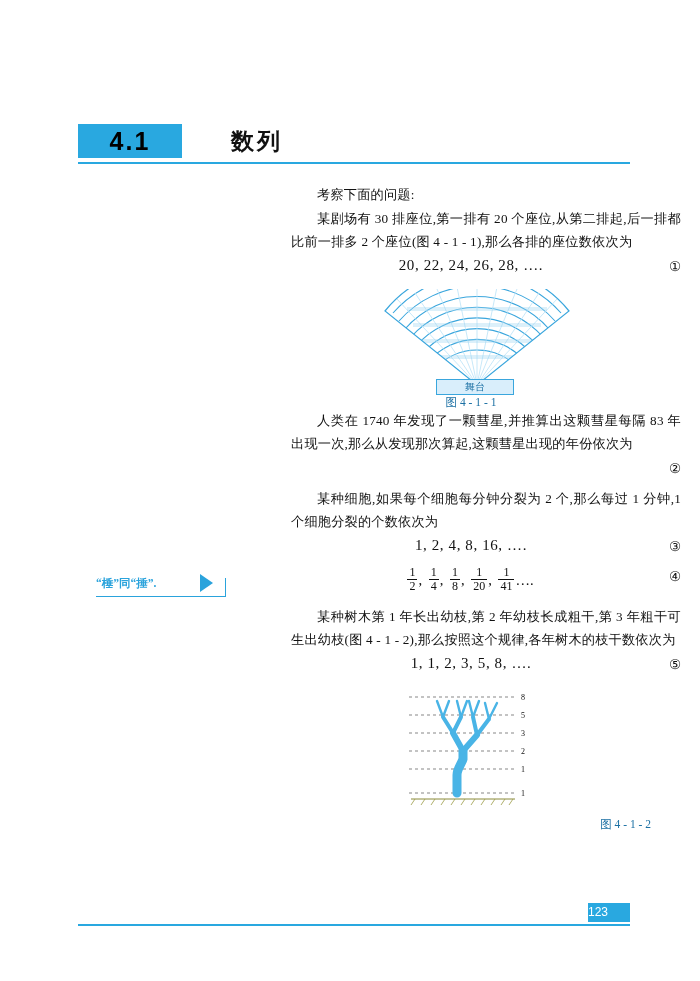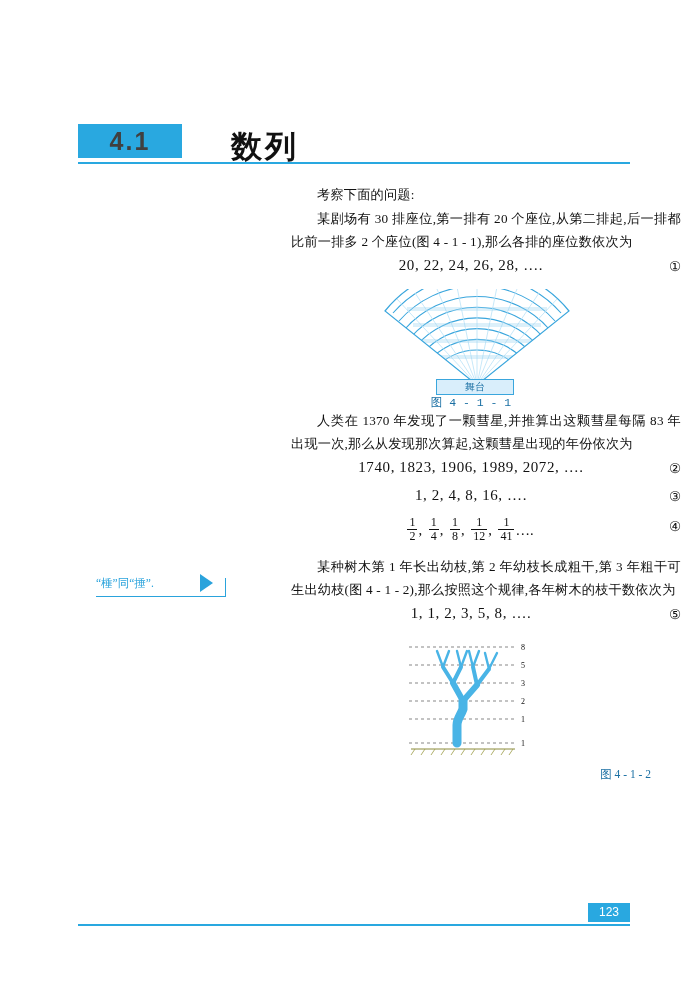--- a/index.html
+++ b/index.html
@@ -34,32 +34,32 @@
     left: 0;
     top: 0;
     width: 104px;
     height: 34px;
     background: #29a8e0;
     display: flex;
     align-items: center;
     justify-content: center;
   }
   .sec-num {
-    color: #404040;
+    color: #000000;
     font-family: "Liberation Sans", sans-serif;
     font-size: 25px;
     font-weight: bold;
     letter-spacing: 2px;
   }
   .sec-title {
     position: absolute;
     left: 153px;
     top: 2px;
     font-family: "Liberation Sans", sans-serif;
-    font-size: 31px;
+    font-size: 23px;
     font-weight: bold;
     color: #111111;
     letter-spacing: 3px;
   }
   .header-rule {
     position: absolute;
     left: 0;
     top: 38px;
     width: 552px;
     height: 2px;
@@ -172,21 +172,20 @@
     color: #1a6fa3;
   }
   .figcap {
     position: absolute;
     left: 0;
     top: 106px;
     width: 360px;
     text-align: center;
     font-size: 11.5px;
     color: #1a6fa3;
-    font-family: Liberation Mono, monospace;
   }
 
   
   .fig2 {
     position: relative;
     margin: 10px 0 0 0;
     height: 150px;
   }
   .fig2 .art {
     position: absolute;
@@ -207,20 +206,21 @@
 
   
   .margin-note {
     position: absolute;
     left: 96px;
     top: 575px;
     width: 140px;
     font-size: 11.5px;
     color: #2aa3dc;
     line-height: 16px;
+    font-weight: bold;
   }
   .note-rule {
     position: absolute;
     left: 96px;
     top: 596px;
     width: 130px;
     height: 1px;
     background: #2aa3dc;
   }
   .note-rule-v {
@@ -254,21 +254,20 @@
   .pagenum {
     position: absolute;
     left: 588px;
     top: 903px;
     width: 42px;
     height: 19px;
     background: #29a8e0;
     color: #fff;
     font-family: "Liberation Sans", sans-serif;
     font-size: 12px;
-    text-align: center;
     line-height: 19px;
   }
 </style>
 </head>
 <body>
 
 <div class="page">
 
   <div class="header">
     <div class="sec-num-box">
@@ -332,27 +331,27 @@
               <rect x="54" y="66" width="92" height="4" opacity="0.35"></rect>
             </g>
           </g>
           <path d="M100 96 L8 22 A118 118 0 0 1 192 22 Z" fill="none" stroke="#3aa6dd" stroke-width="1.2"></path>
         </svg>
       </div>
       <div class="stage">舞台</div>
       <div class="figcap">图 4 - 1 - 1</div>
     </div>
 
-    <p class="t indent">人类在 1370 年发现了一颗彗星,并推算出这颗彗星每隔 83 年出现一次,那么从发现那次算起,这颗彗星出现的年份依次为</p>
+    <p class="t indent">人类在 1740 年发现了一颗彗星,并推算出这颗彗星每隔 83 年出现一次,那么从发现那次算起,这颗彗星出现的年份依次为</p>
 
     <div class="formula-row">
-      <div class="formula">1740, 1823, 1906, 1989, 2072, ….</div>
       <div class="eqno circ">②</div>
     </div>
 
+    <p class="t indent">某种细胞,如果每个细胞每分钟分裂为 2 个,那么每过 1 分钟,1 个细胞分裂的个数依次为</p>
 
     <div class="formula-row">
       <div class="formula">1, 2, 4, 8, 16, ….</div>
       <div class="eqno circ">③</div>
     </div>
 
 
     <div class="frac-line">
       <div class="frac-wrap">
         <span class="frac">
@@ -362,21 +361,21 @@
         <span class="frac">
           <span class="num">1</span>
           <span class="den">4</span>
         </span><span class="sep">,</span>
         <span class="frac">
           <span class="num">1</span>
           <span class="den">8</span>
         </span><span class="sep">,</span>
         <span class="frac">
           <span class="num">1</span>
-          <span class="den">12</span>
+          <span class="den">20</span>
         </span><span class="sep">,</span>
         <span class="frac">
           <span class="num">1</span>
           <span class="den">41</span>
         </span><span class="sep">….</span>
       </div>
       <div class="eqno circ">④</div>
     </div>
 
     <p class="t indent">某种树木第 1 年长出幼枝,第 2 年幼枝长成粗干,第 3 年粗干可生出幼枝(图 4 - 1 - 2),那么按照这个规律,各年树木的枝干数依次为</p>

